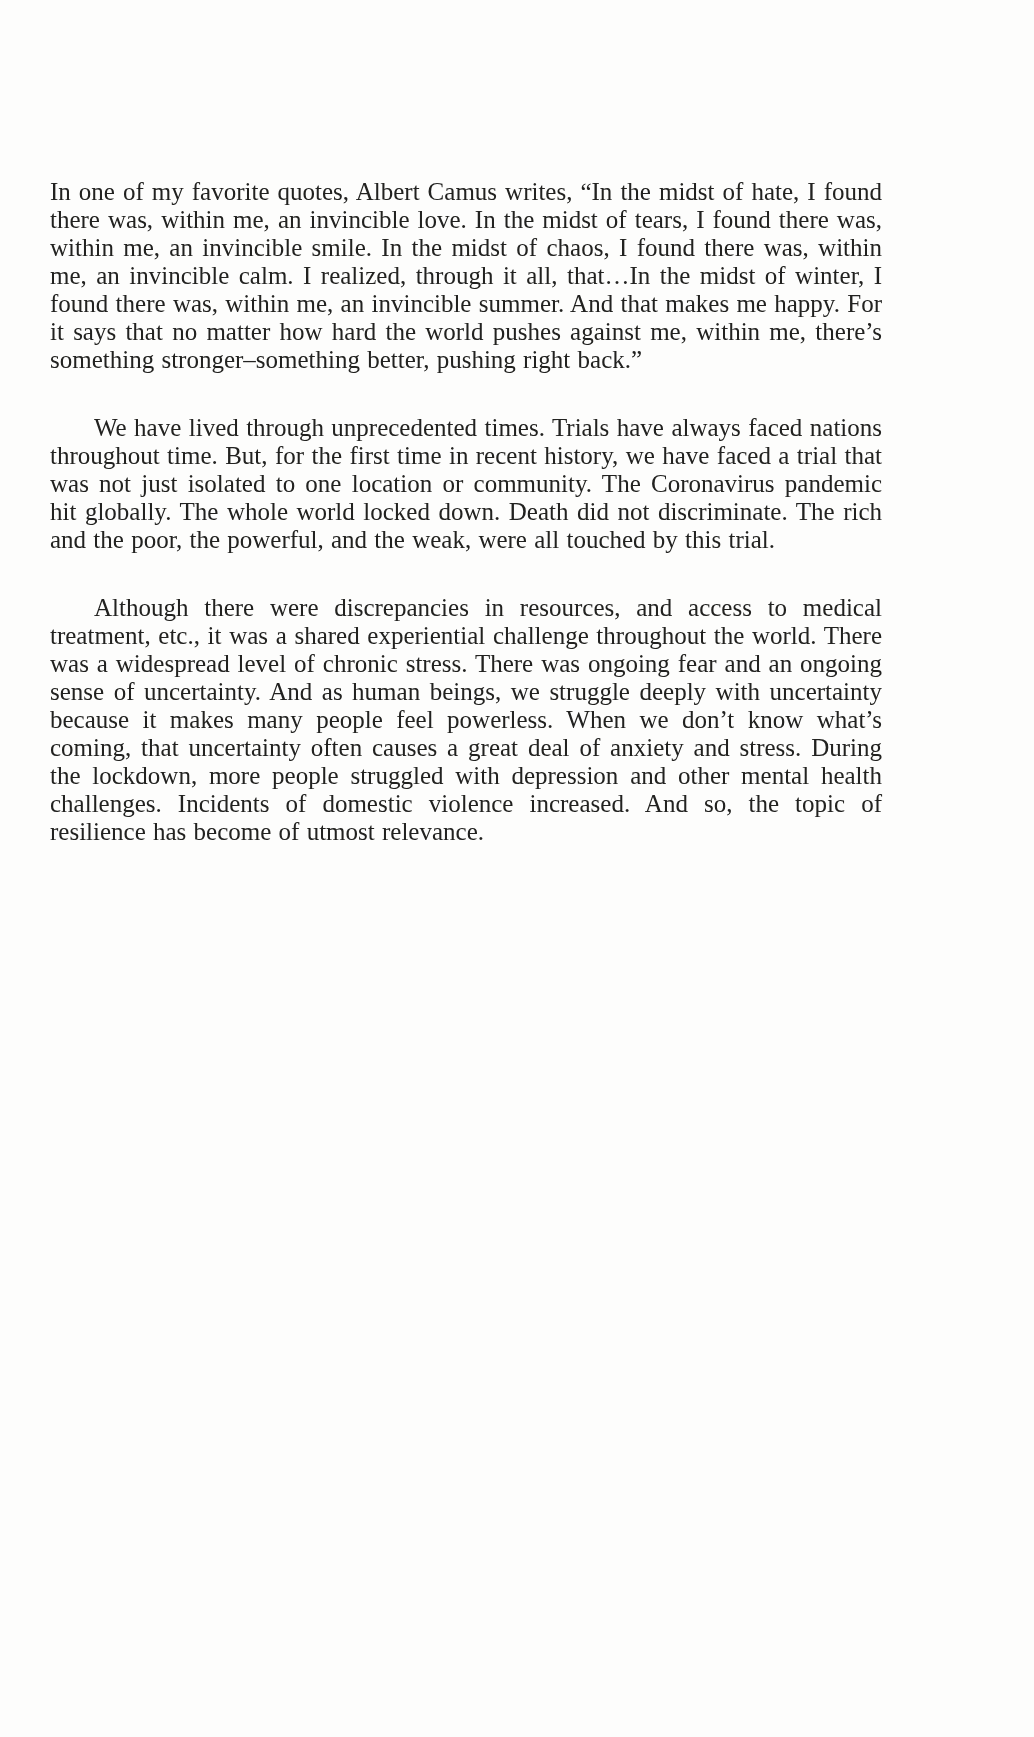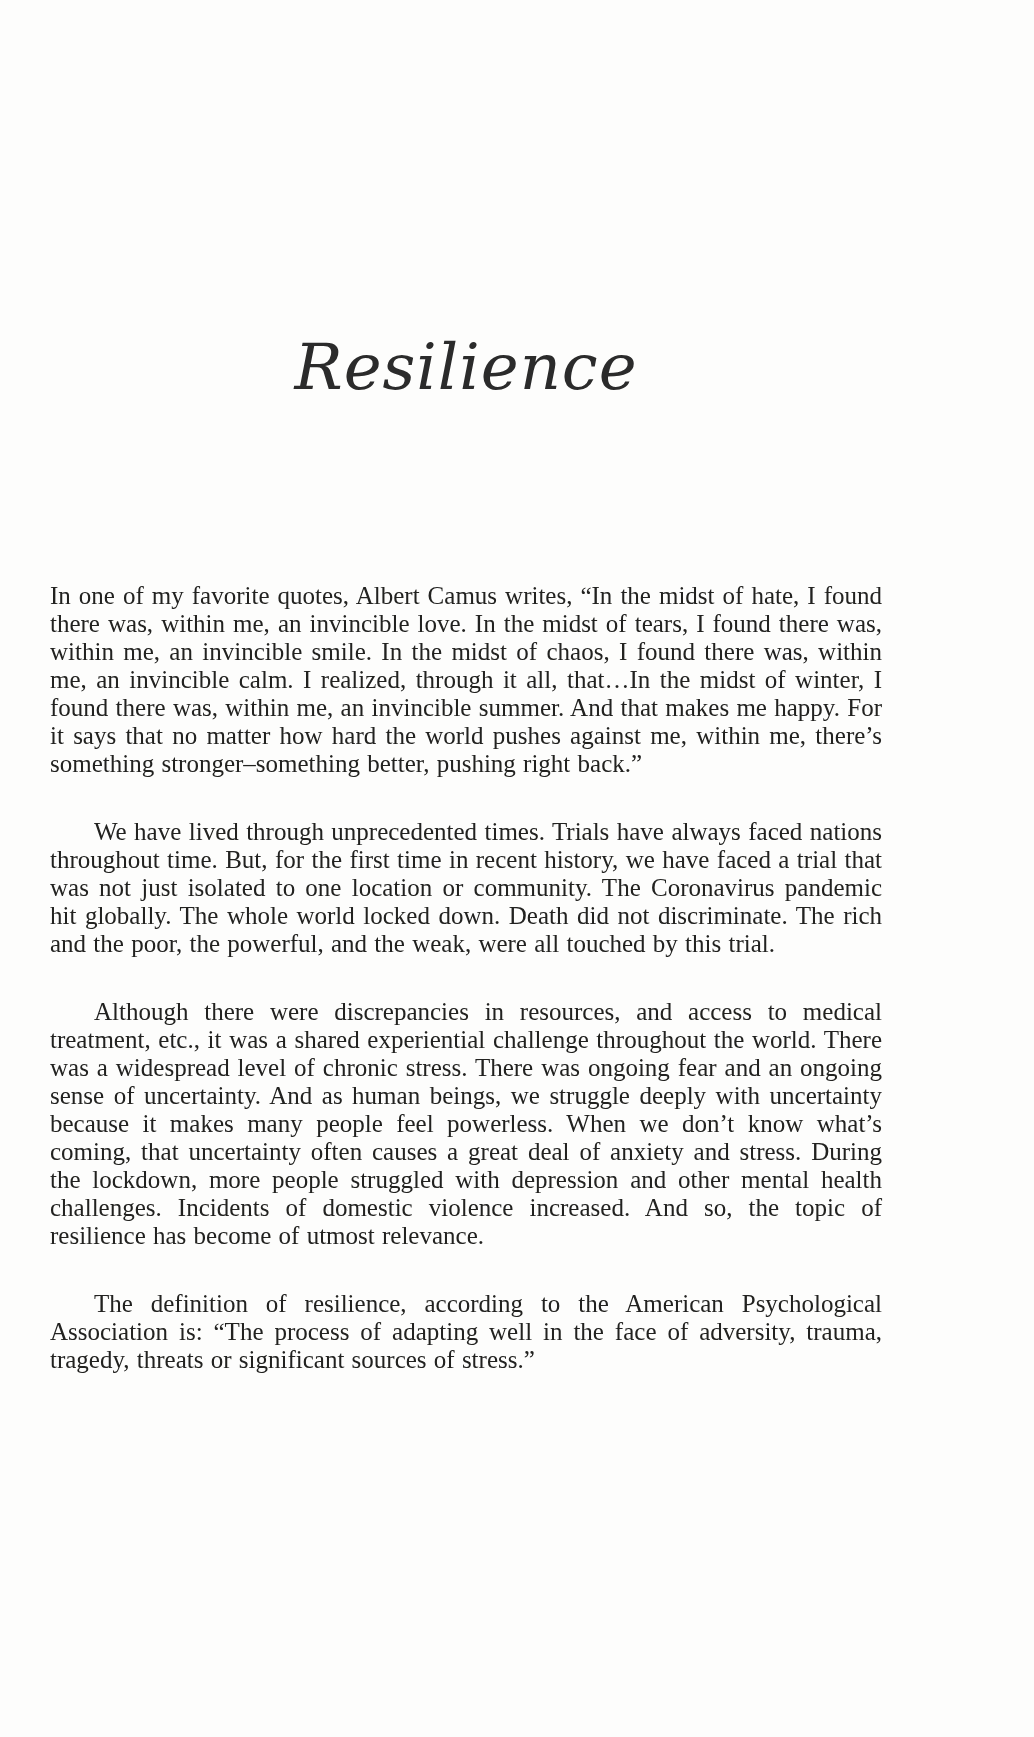--- a/index.html
+++ b/index.html
@@ -44,21 +44,19 @@
   }
   .body-text p.indented {
     text-indent: 44px;
     margin-top: 40px;
   }
 </style>
 </head>
 <body>
 
 <div class="page">
-  <h1 class="chapter-title">Resilience</h1>
 
   <div class="body-text">
     <p>In one of my favorite quotes, Albert Camus writes, “In the midst of hate, I found there was, within me, an invincible love. In the midst of tears, I found there was, within me, an invincible smile. In the midst of chaos, I found there was, within me, an invincible calm. I realized, through it all, that…In the midst of winter, I found there was, within me, an invincible summer. And that makes me happy. For it says that no matter how hard the world pushes against me, within me, there’s something stronger–something better, pushing right back.”</p>
     <p class="indented">We have lived through unprecedented times. Trials have always faced nations throughout time. But, for the first time in recent history, we have faced a trial that was not just isolated to one location or community. The Coronavirus pandemic hit globally. The whole world locked down. Death did not discriminate. The rich and the poor, the powerful, and the weak, were all touched by this trial.</p>
     <p class="indented">Although there were discrepancies in resources, and access to medical treatment, etc., it was a shared experiential challenge throughout the world. There was a widespread level of chronic stress. There was ongoing fear and an ongoing sense of uncertainty. And as human beings, we struggle deeply with uncertainty because it makes many people feel powerless. When we don’t know what’s coming, that uncertainty often causes a great deal of anxiety and stress. During the lockdown, more people struggled with depression and other mental health challenges. Incidents of domestic violence increased. And so, the topic of resilience has become of utmost relevance.</p>
-    <p class="indented">The definition of resilience, according to the American Psychological Association is: “The process of adapting well in the face of adversity, trauma, tragedy, threats or significant sources of stress.”</p>
   </div>
 </div>
 
 </body></html>

